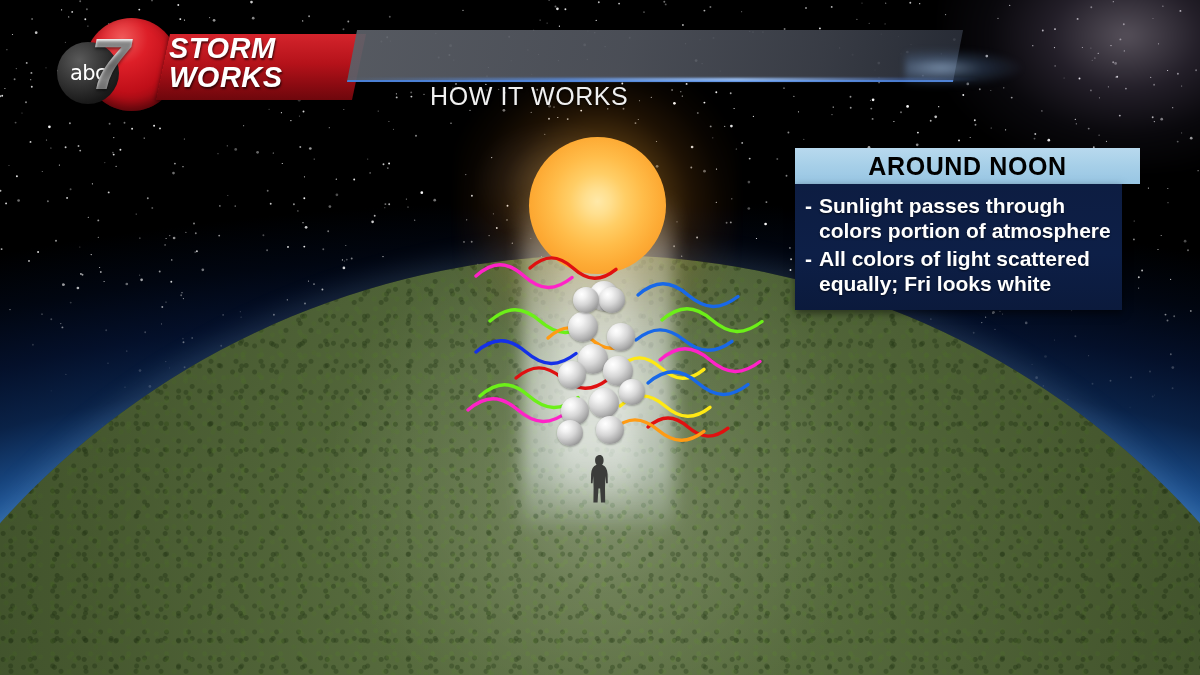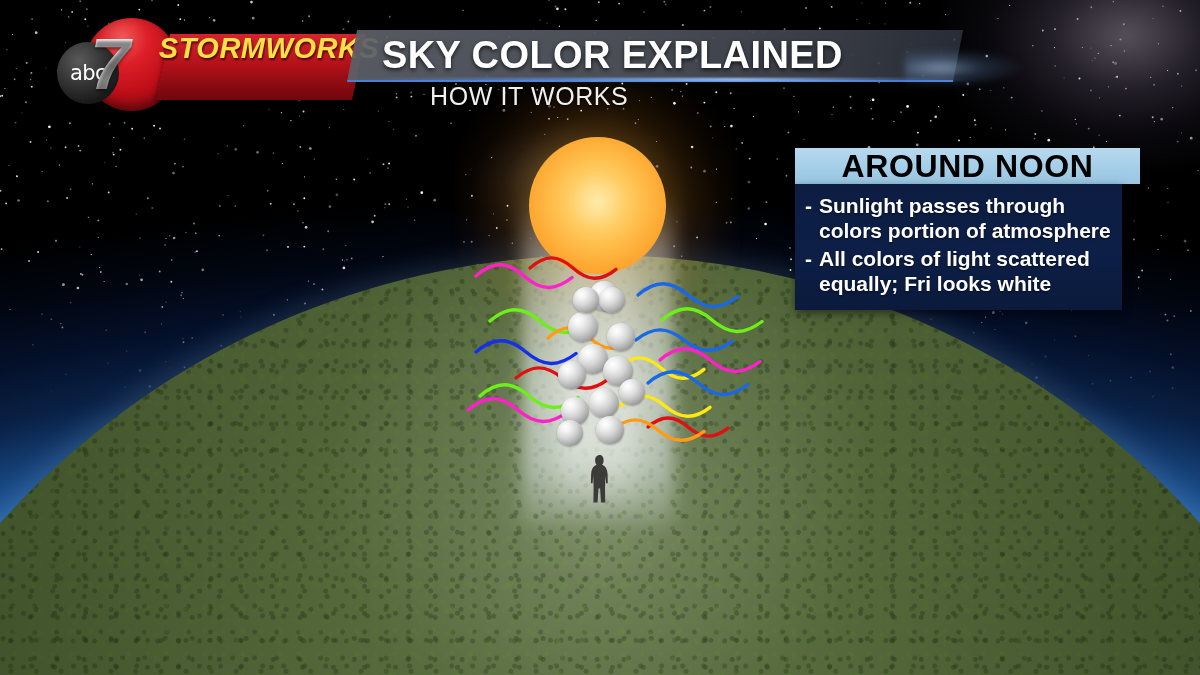--- a/index.html
+++ b/index.html
@@ -131,22 +131,22 @@
     text-shadow:0 2px 3px rgba(0,0,0,.45);
   }
   .logo-banner{
     position:absolute;left:106px;top:20px;width:196px;height:66px;
     background:linear-gradient(to bottom,#d4242c 0%,#b5121a 45%,#8e0b12 75%,#6e070c 100%);
     transform:skewX(-12deg);
     box-shadow:0 2px 5px rgba(0,0,0,.55);
   }
   .logo-banner-text{
     position:absolute;left:112px;top:20px;width:200px;height:58px;
-    display:flex;flex-direction:row;justify-content:center;
-    color:#fde047;font-weight:bold;font-style:italic;line-height:1.0;
+    display:flex;flex-direction:column;justify-content:center;
+    color:#ffffff;font-weight:bold;font-style:italic;line-height:1.0;
     text-shadow:1px 2px 2px rgba(0,0,0,.6);
   }
   .logo-banner-text .l1{font-size:29px;letter-spacing:.5px;}
   .logo-banner-text .l2{font-size:29px;letter-spacing:.5px;}
 
   
   .titlebar{
     position:absolute;left:352px;top:30px;width:606px;height:50px;
     background:linear-gradient(to right, rgba(92,96,104,.93) 0%, rgba(80,84,93,.92) 45%, rgba(62,66,76,.90) 78%, rgba(44,49,60,.88) 100%);
     transform:skewX(-11deg);
@@ -174,21 +174,21 @@
     background:radial-gradient(ellipse at 30% 50%, rgba(180,215,255,.55) 0%, rgba(120,170,235,.22) 35%, rgba(0,0,0,0) 70%);
     filter:blur(3px);
   }
 
   
   .panel{position:absolute;left:795px;top:148px;width:345px;}
   .panel-header{
     width:345px;height:36px;
     background:linear-gradient(to bottom,#b8d9ee 0%,#a6cfe8 50%,#98c6e3 100%);
     display:flex;align-items:center;justify-content:center;
-    color:#000;font-size:32px;font-weight:bold;letter-spacing:.6px;
+    color:#000;font-size:25px;font-weight:bold;letter-spacing:.6px;
   }
   .panel-body{
     width:327px;min-height:104px;margin-left:0;
     background:linear-gradient(to bottom,#0d1d42 0%,#0d1f47 55%,#0b1a3c 100%);
     padding:9px 10px 11px 8px;box-sizing:border-box;
     box-shadow:0 3px 8px rgba(0,0,0,.5);
   }
   .bullet{
     display:flex;align-items:flex-start;gap:7px;margin-bottom:3px;
   }
@@ -1097,21 +1097,20 @@
     <div class="logo-17">7</div>
     <div class="logo-banner-text">
       <div class="l1">STORM</div>
       <div class="l2">WORKS</div>
     </div>
   </div>
 
   <div class="titlebar"></div>
   <div class="titlebar-glow"></div>
   <div class="flare"></div>
-  <div class="title-text">SKY COLOR EXPLAINED</div>
   <div class="subtitle-text">HOW IT WORKS</div>
 
   <div class="panel">
     <div class="panel-header">AROUND NOON</div>
     <div class="panel-body">
       <div class="bullet">
         <div class="dash">-</div>
         <div class="btext">Sunlight passes through colors portion of atmosphere</div>
       </div>
       <div class="bullet">

